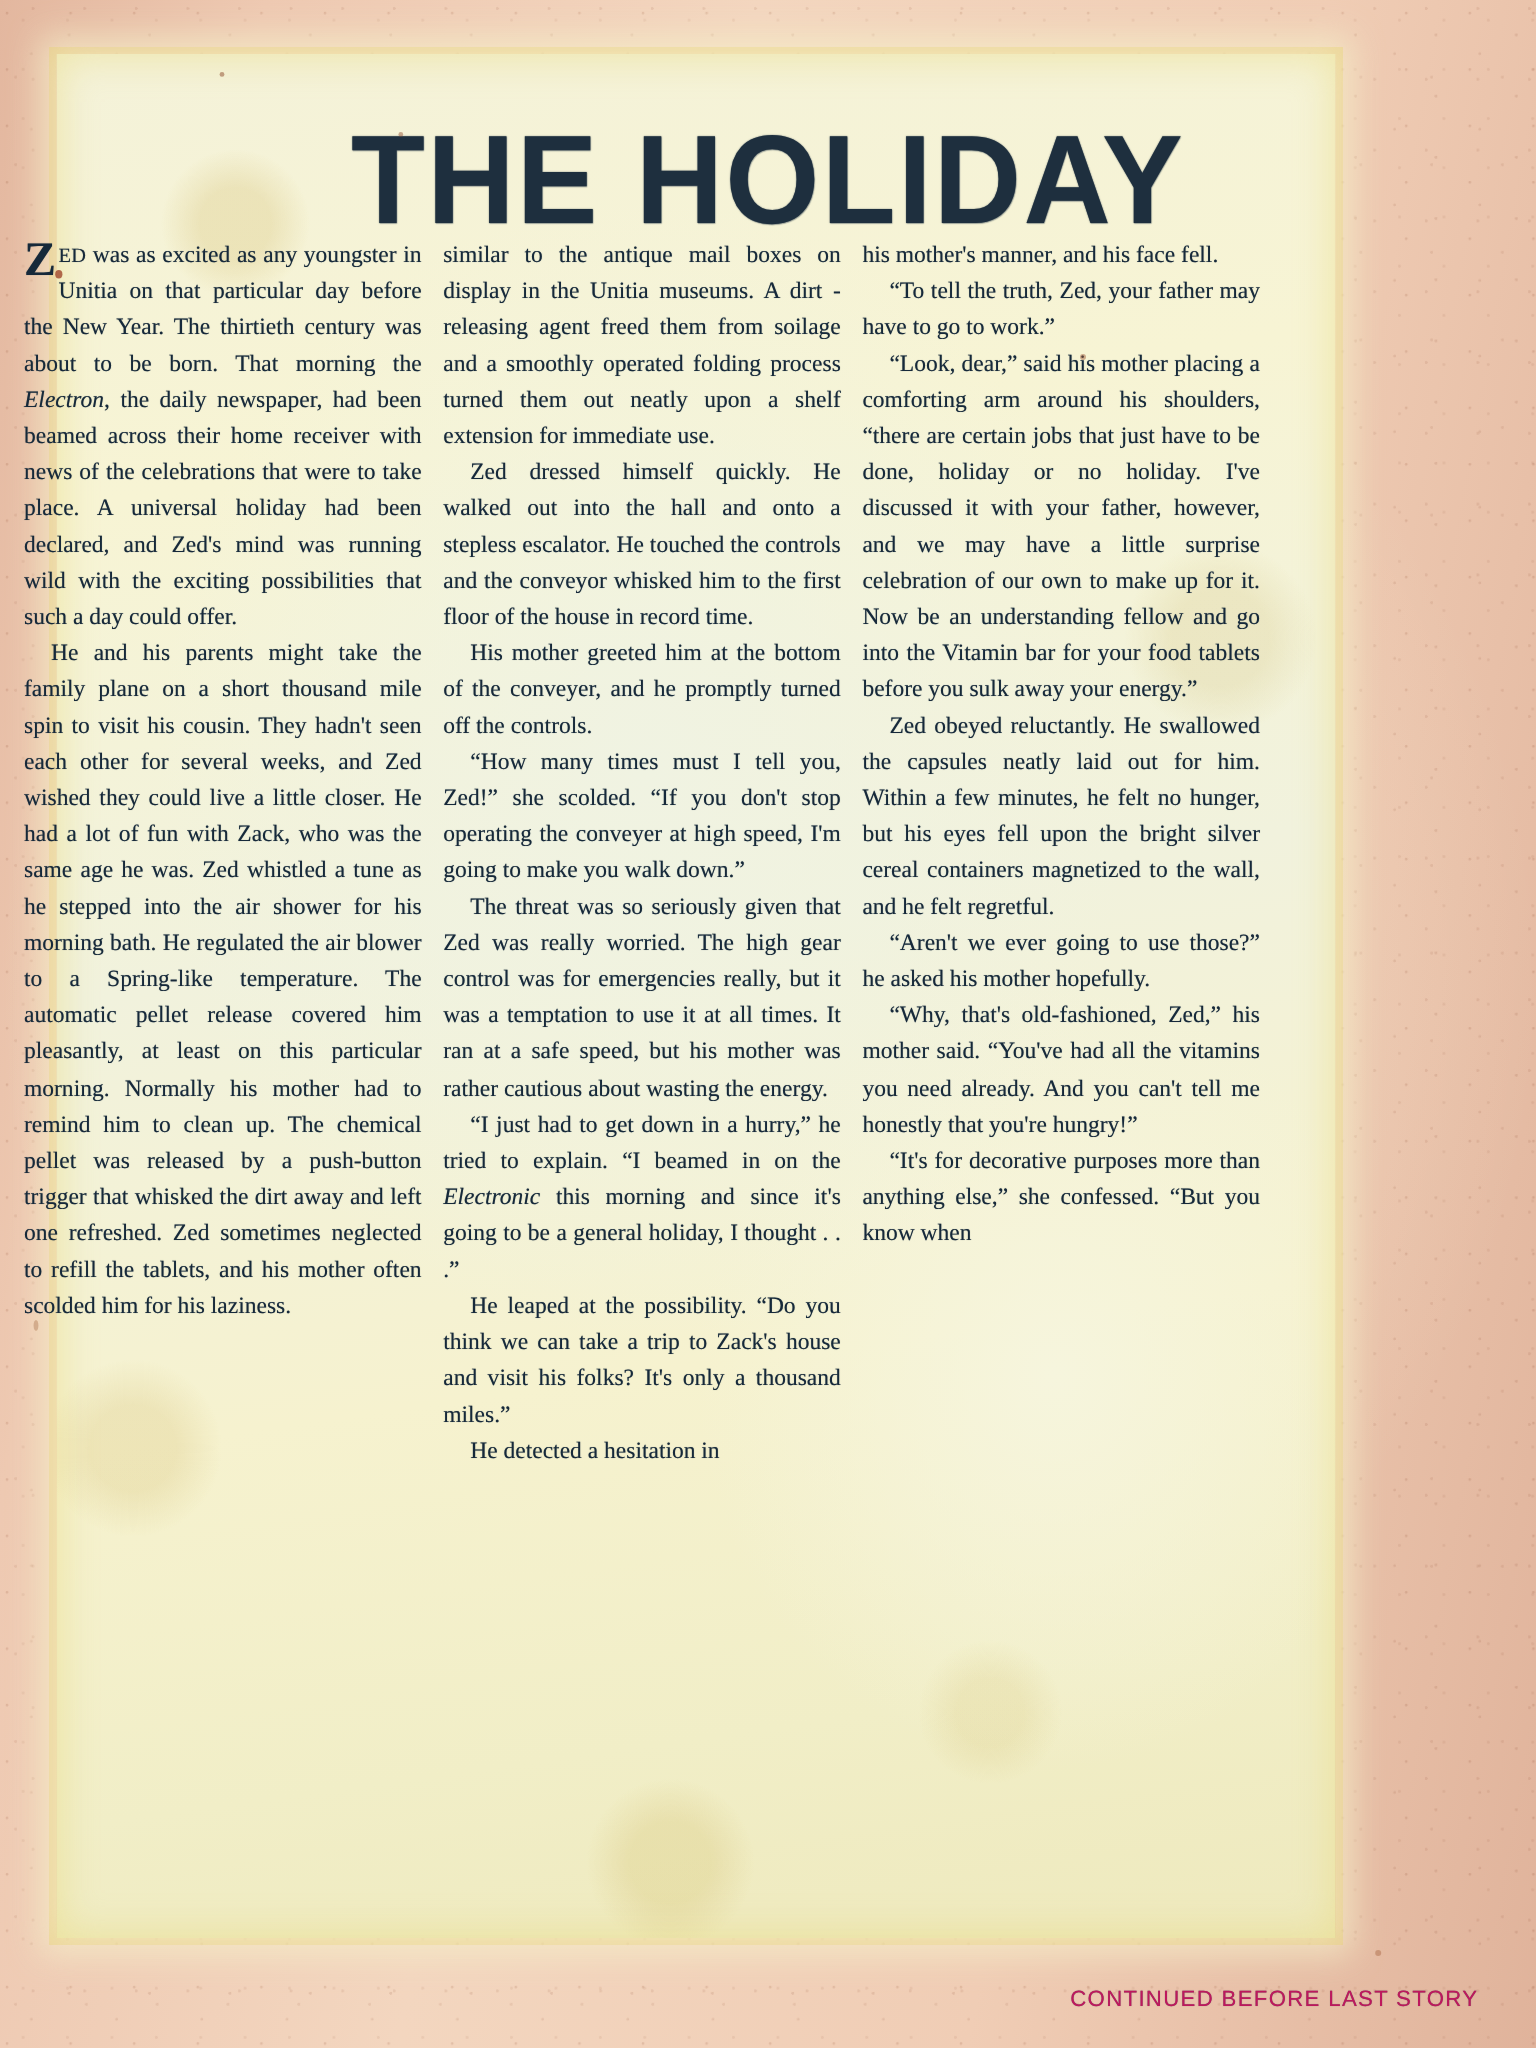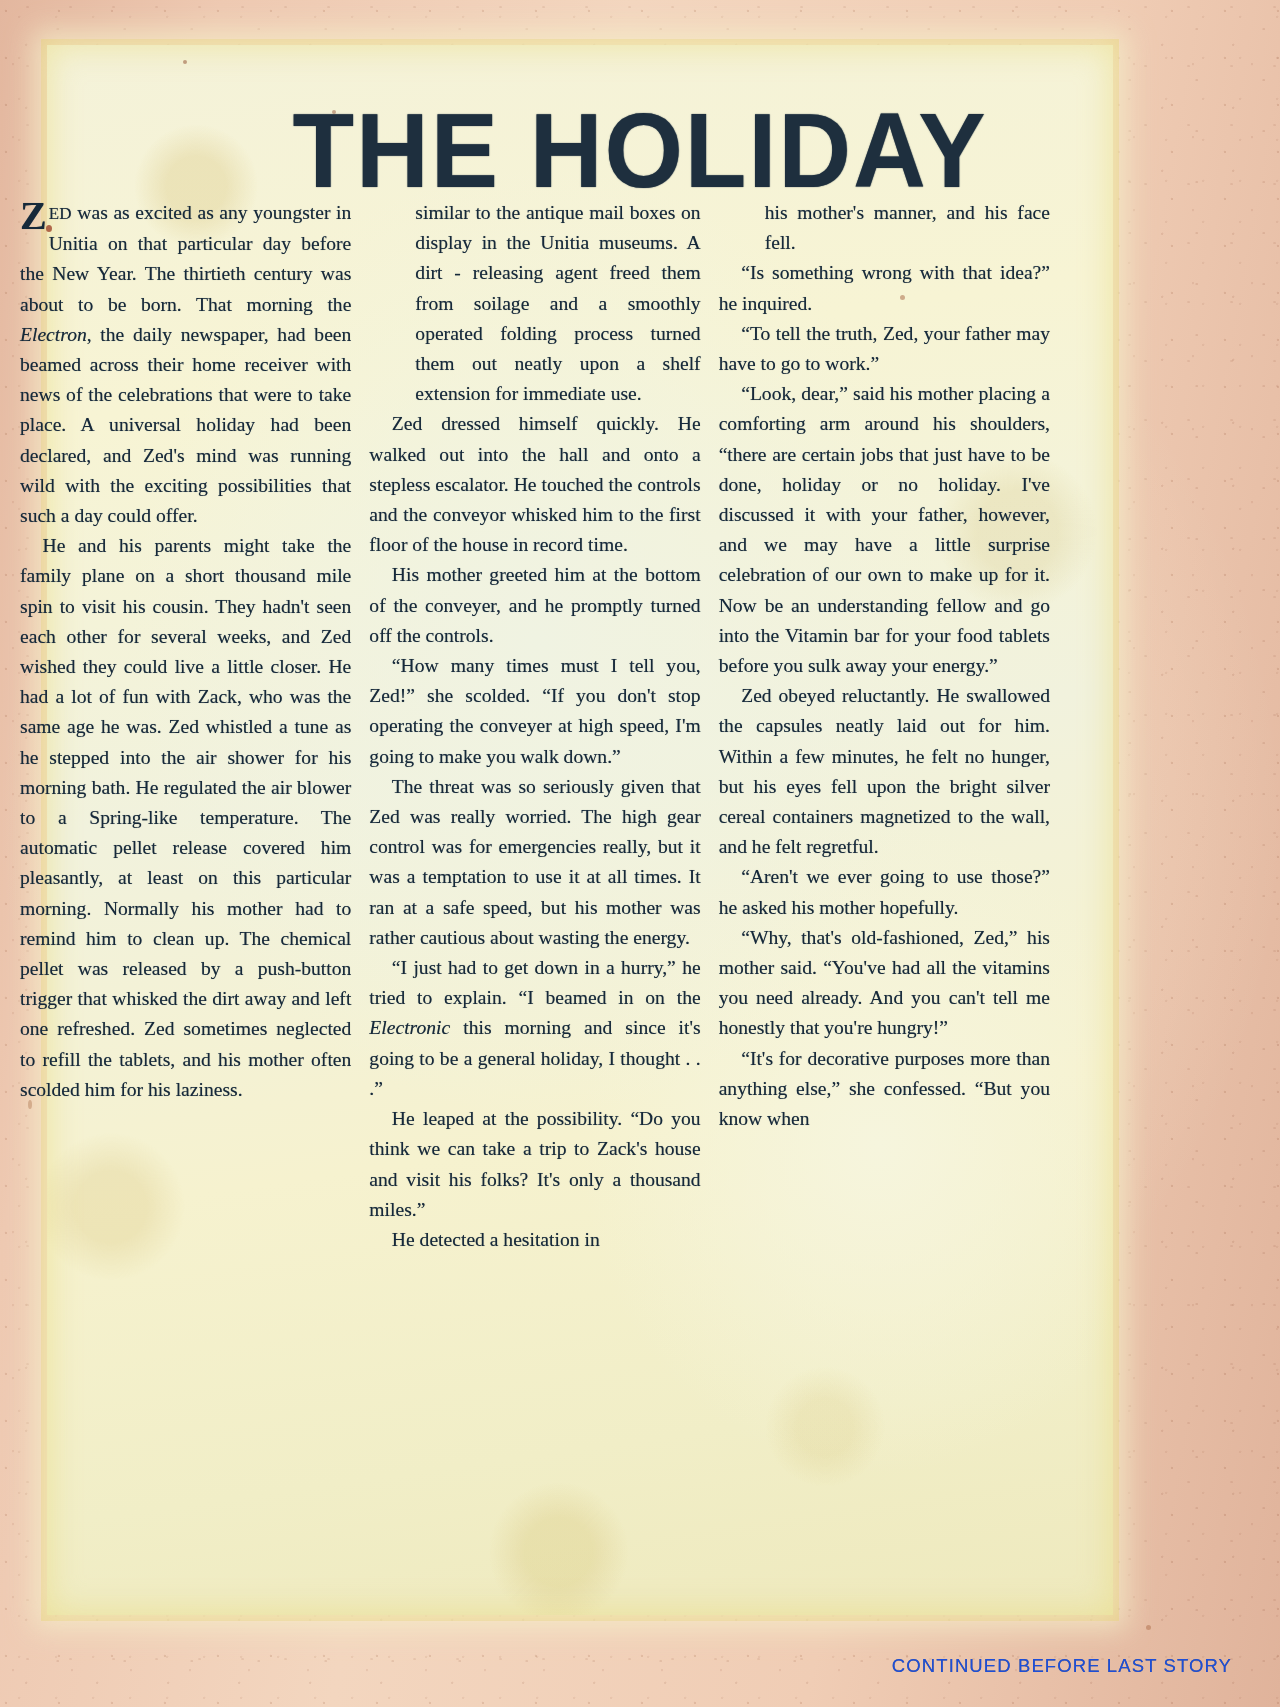--- a/index.html
+++ b/index.html
@@ -82,41 +82,41 @@
     width:332px;
     color:#16293a;
     font-size:19.6px;
     line-height:30.2px;
     text-align:justify;
     text-justify:inter-word;
     -webkit-hyphens:none;hyphens:none;
     text-shadow:0 0 .7px rgba(22,41,58,.55);
   }
   .col p{margin:0;text-indent:1.15em;}
-  .col p.noind{text-indent:0;margin-left:46px;}
+  .col p.noind{text-indent:0;}
   .col p.lead{text-indent:0;}
   .col i,.col em{}
 
   
   .dropcap{
     float:left;
     font-size:40px;
     line-height:33px;
     font-weight:700;
     padding:2px 2px 0 0;
     margin-top:-1px;
     font-family:"Liberation Serif",serif;
   }
   .smallcaps{font-size:17px;letter-spacing:.2px;}
 
   
   #continued{
     position:absolute;
     right:48px;bottom:30px;
-    color:#1d4ed8;
+    color:#be185d;
     font-family:"Liberation Sans","DejaVu Sans",sans-serif;
     font-size:18.5px;
     letter-spacing:1.1px;
     font-weight:400;
     text-shadow:0 0 .6px rgba(27,44,60,.6);
   }
 
   
   .speck{position:absolute;border-radius:50%;pointer-events:none;}
 </style>
@@ -144,21 +144,20 @@
     <p>His mother greeted him at the bottom of the conveyer, and he promptly turned off the controls.</p>
     <p>“How many times must I tell you, Zed!” she scolded. “If you don't stop operating the conveyer at high speed, I'm going to make you walk down.”</p>
     <p>The threat was so seriously given that Zed was really worried. The high gear control was for emergencies really, but it was a temptation to use it at all times. It ran at a safe speed, but his mother was rather cautious about wasting the energy.</p>
     <p>“I just had to get down in a hurry,” he tried to explain. “I beamed in on the <i>Electronic</i> this morning and since it's going to be a general holiday, I thought . . .”</p>
     <p>He leaped at the possibility. “Do you think we can take a trip to Zack's house and visit his folks? It's only a thousand miles.”</p>
     <p>He detected a hesitation in</p>
   </div>
 
   <div class="col">
     <p class="noind">his mother's manner, and his face fell.</p>
-    <p>“Is something wrong with that idea?” he inquired.</p>
     <p>“To tell the truth, Zed, your father may have to go to work.”</p>
     <p>“Look, dear,” said his mother placing a comforting arm around his shoulders, “there are certain jobs that just have to be done, holiday or no holiday. I've discussed it with your father, however, and we may have a little surprise celebration of our own to make up for it. Now be an understanding fellow and go into the Vitamin bar for your food tablets before you sulk away your energy.”</p>
     <p>Zed obeyed reluctantly. He swallowed the capsules neatly laid out for him. Within a few minutes, he felt no hunger, but his eyes fell upon the bright silver cereal containers magnetized to the wall, and he felt regretful.</p>
     <p>“Aren't we ever going to use those?” he asked his mother hopefully.</p>
     <p>“Why, that's old-fashioned, Zed,” his mother said. “You've had all the vitamins you need already. And you can't tell me honestly that you're hungry!”</p>
     <p>“It's for decorative purposes more than anything else,” she confessed. “But you know when</p>
   </div>
 
 </div>
 

